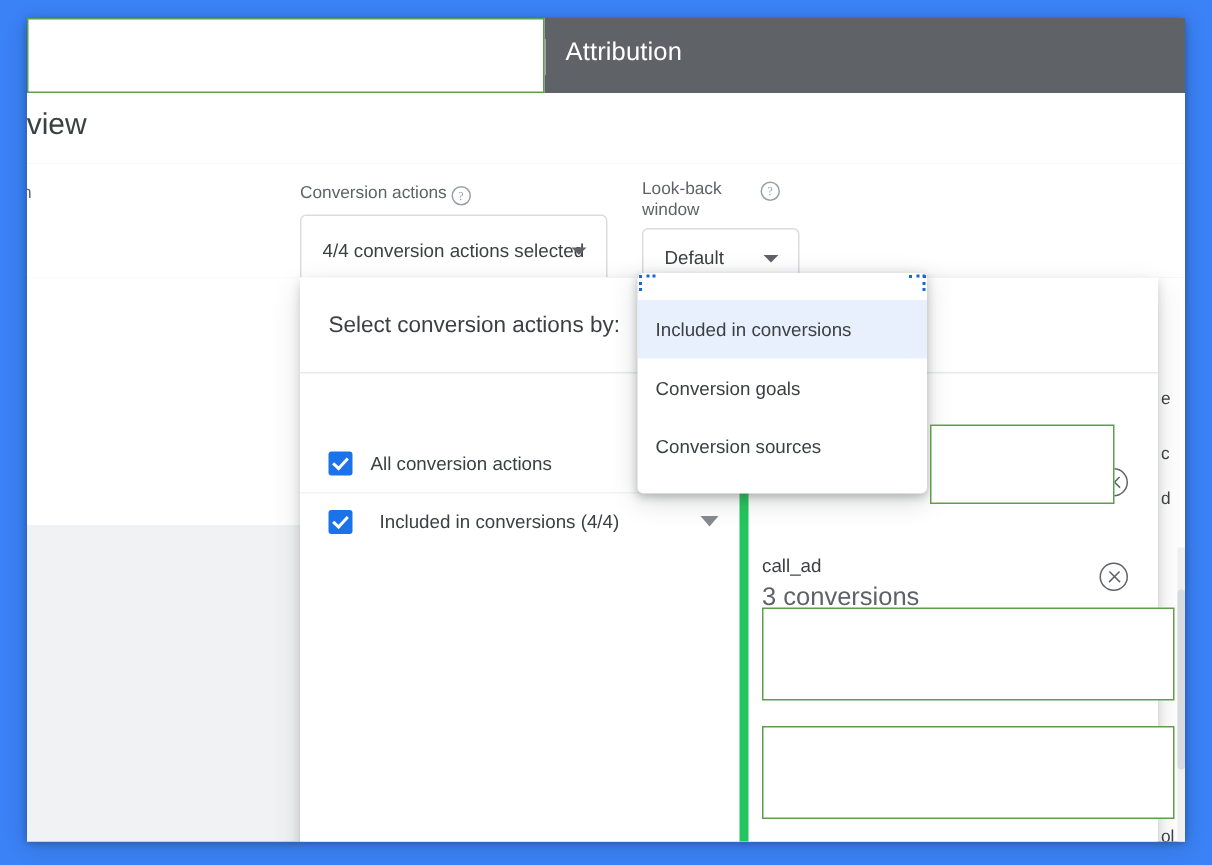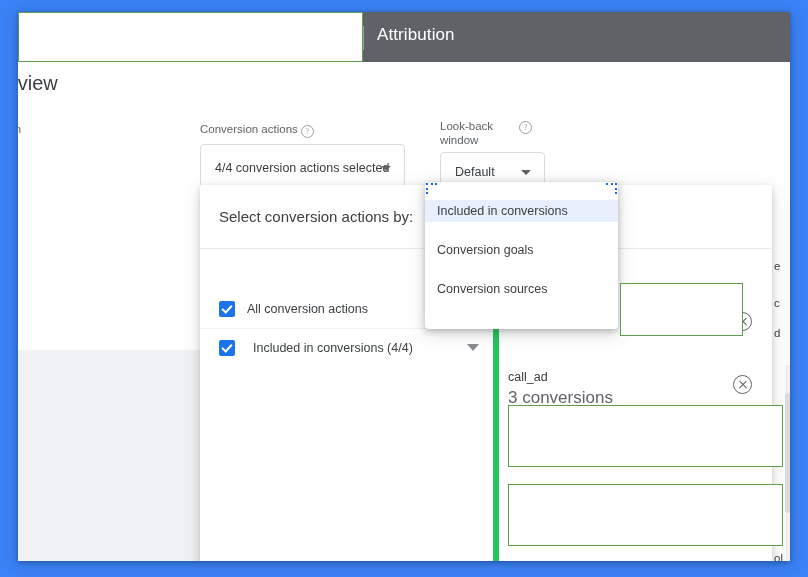--- a/index.html
+++ b/index.html
@@ -380,21 +380,21 @@
     height: 147px;
     background: #ffffff;
     border-radius: 4px;
     box-shadow: 0 2px 6px rgba(60,64,67,.30), 0 5px 18px rgba(60,64,67,.20);
     overflow: hidden;
   }
   .submenu-item {
     position: absolute;
     left: 0;
     width: 193px;
-    height: 22px;
+    height: 39px;
     display: flex;
     align-items: center;
     font-size: 12.5px;
     color: #3c4043;
     cursor: pointer;
   }
   .submenu-item span { padding-left: 12px; white-space: nowrap; }
   .submenu-item.si0 { top: 18px; background: #e8f0fe; }
   .submenu-item.si1 { top: 57px; }
   .submenu-item.si2 { top: 96px; }
@@ -441,21 +441,21 @@
       <div class="ctl" style="left:182px; top:13px;">
         <div class="ctl-label">
           <span>Conversion actions</span><span class="help-icon">?</span>
         </div>
         <div class="select-box" style="margin-top:6px; width:205px; height:48px;text-align:center;">
           <div class="select-text">4/4 conversion actions selected</div>
           <div class="caret"></div>
         </div>
       </div>
 
-      <div class="ctl" style="left:422px; top:10px;">
+      <div class="ctl" style="left:410px; top:10px;">
         <div class="ctl-label" style="width:130px;">
           <span>Look-back</span><span class="help-icon" style="float:right;margin-top:2px;margin-right:38px;">?</span><br>
           <span>window</span>
         </div>
         <div class="select-box" style="margin-top:5px; width:105px; height:40px;">
           <div class="select-text">Default</div>
           <div class="caret"></div>
         </div>
       </div>
     </div>

